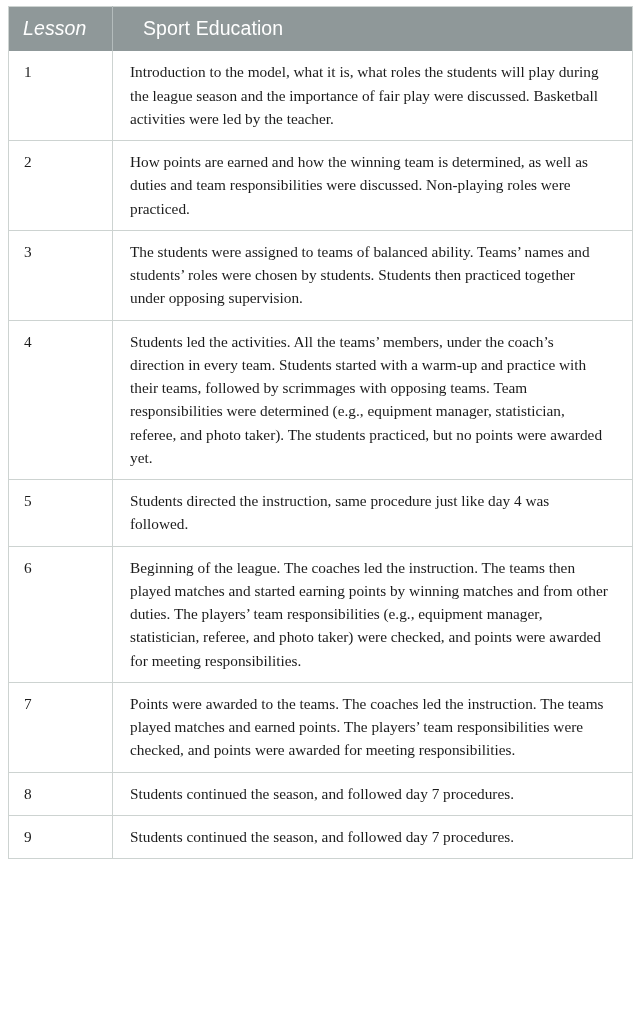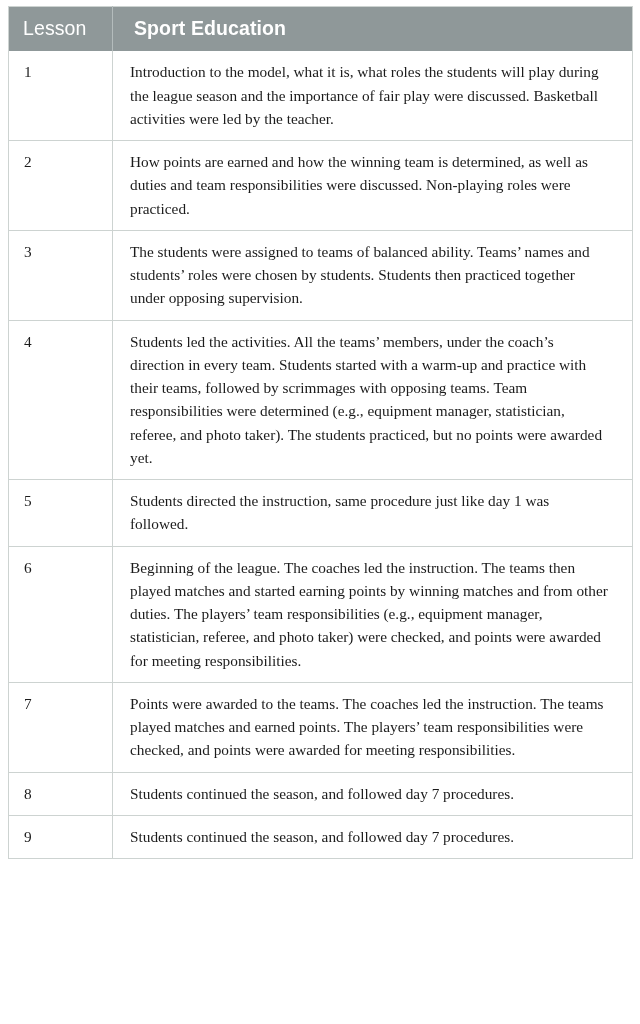--- a/index.html
+++ b/index.html
@@ -38,24 +38,24 @@
     line-height: 1.2;
     text-align: left;
     padding: 10px 12px 11px 12px;
     border: none;
     vertical-align: middle;
     letter-spacing: 0.1px;
   }
   thead th.th-lesson {
     border-right: 1px solid #b4bcbc;
     padding-left: 14px;
+    font-style: italic;
   }
   thead th.th-desc {
-    padding-left: 21px;
-    font-weight: bold;
+    padding-left: 30px;
   }
 
   tbody td {
     font-family: "Liberation Serif", serif;
     font-size: 15.3px;
     line-height: 1.52;
     color: #1b1b1b;
     vertical-align: top;
     border-top: 1px solid #cdd3d1;
     padding: 9px 10px 10px 10px;
@@ -102,21 +102,21 @@
         <tr>
           <td class="cell-lesson">3</td>
           <td class="cell-desc">The students were assigned to teams of balanced ability. Teams’ names and students’ roles were chosen by students. Students then practiced together under opposing supervision.</td>
         </tr>
         <tr>
           <td class="cell-lesson">4</td>
           <td class="cell-desc">Students led the activities. All the teams’ members, under the coach’s direction in every team. Students started with a warm-up and practice with their teams, followed by scrimmages with opposing teams. Team responsibilities were determined (e.g., equipment manager, statistician, referee, and photo taker). The students practiced, but no points were awarded yet.</td>
         </tr>
         <tr>
           <td class="cell-lesson">5</td>
-          <td class="cell-desc">Students directed the instruction, same procedure just like day 1 was followed.</td>
+          <td class="cell-desc">Students directed the instruction, same procedure just like day 4 was followed.</td>
         </tr>
         <tr>
           <td class="cell-lesson">6</td>
           <td class="cell-desc">Beginning of the league. The coaches led the instruction. The teams then played matches and started earning points by winning matches and from other duties. The players’ team responsibilities (e.g., equipment manager, statistician, referee, and photo taker) were checked, and points were awarded for meeting responsibilities.</td>
         </tr>
         <tr>
           <td class="cell-lesson">7</td>
           <td class="cell-desc">Points were awarded to the teams. The coaches led the instruction. The teams played matches and earned points. The players’ team responsibilities were checked, and points were awarded for meeting responsibilities.</td>
         </tr>
         <tr>

